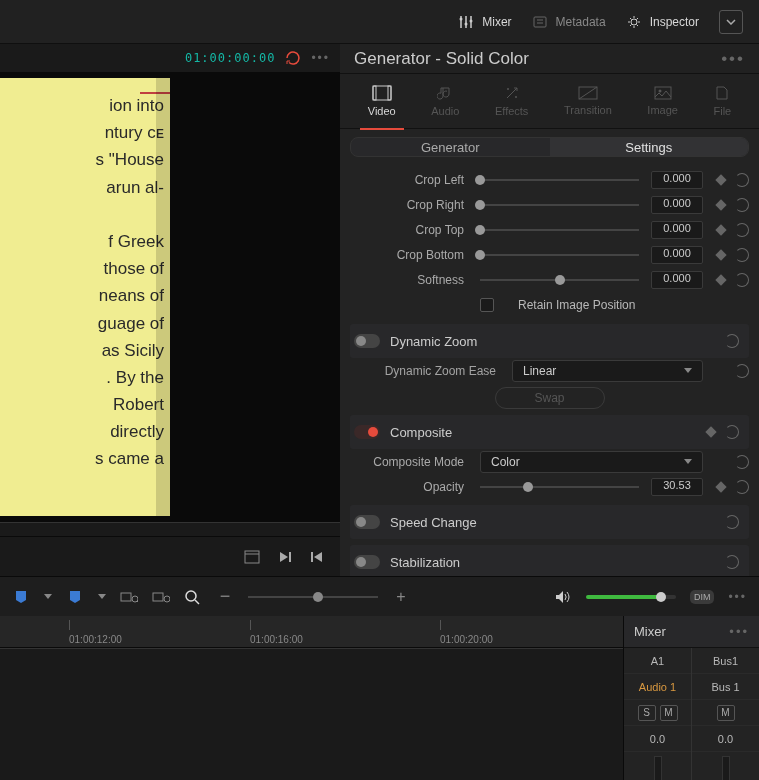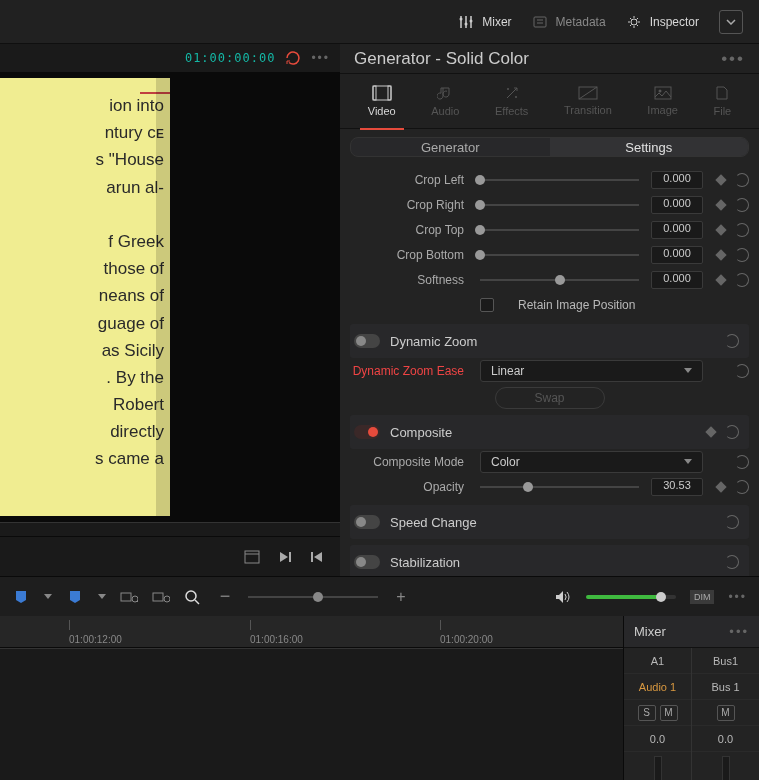--- a/index.html
+++ b/index.html
@@ -33,21 +33,21 @@
 .tab-item.active { color: #d8d8d8; }
 .tab-item.active::after { content: ""; position: absolute; bottom: -9px; left: 0; right: 0; height: 2px; background: #e64b3c; }
 
 .subtab-strip { height: 20px; display: flex; background: #28282a; margin: 8px 10px 4px; border-radius: 8px; overflow: hidden; border: 1px solid #333; }
 .subtab { flex: 1; display: flex; align-items: center; justify-content: center; color: #aaa; cursor: pointer; font-size: 13px; }
 .subtab.active { background: #323234; color: #e0e0e0; }
 
 .params { padding: 6px 10px 0; overflow-y: auto; flex: 1; }
 .param-row { display: flex; align-items: center; height: 25px; gap: 6px; }
 .param-label { width: 118px; text-align: right; color: #aaa; font-size: 12px; padding-right: 4px; }
-.param-label.disabled { color: #ef4444; }
+.param-label.disabled { color: #a3a3a3; margin-left: 32px; }
 .slider-track { flex: 1; height: 2px; background: #444; position: relative; margin: 0 6px; }
 .slider-knob { position: absolute; top: -4px; width: 10px; height: 10px; background: #999; border-radius: 50%; transform: translateX(-50%); }
 .num-field { width: 52px; height: 18px; background: #1a1a1a; border: 1px solid #3a3a3a; border-radius: 2px; text-align: center; color: #ccc; font-size: 11px; }
 .kf-icons { display: flex; gap: 10px; align-items: center; width: 40px; justify-content: flex-end; }
 .diamond { width: 8px; height: 8px; background: #666; transform: rotate(45deg); }
 .reset-ic { width: 14px; height: 14px; border: 1.5px solid #666; border-radius: 50%; border-left-color: transparent; position: relative; }
 
 .checkbox-row { display: flex; align-items: center; height: 26px; padding-left: 130px; gap: 24px; text-align: right; }
 .chk { width: 14px; height: 14px; border: 1px solid #555; border-radius: 2px; background: #1a1a1a; }
 
@@ -64,21 +64,21 @@
 .caret-down { width: 0; height: 0; border-left: 4px solid transparent; border-right: 4px solid transparent; border-top: 5px solid #888; }
 .swap-pill { width: 110px; height: 22px; border: 1px solid #3a3a3a; border-radius: 11px; display: flex; align-items: center; justify-content: center; color: #555; margin: 4px auto; }
 
 
 .timeline-toolbar { height: 40px; background: #1e1e1e; border-top: 1px solid #0a0a0a; display: flex; align-items: center; gap: 14px; padding: 0 12px; position: absolute; left: 0; right: 0; top: 576px; }
 .tool-ic { width: 18px; height: 18px; display: flex; align-items: center; justify-content: center; color: #888; }
 .vol-bar { width: 90px; height: 4px; background: linear-gradient(to right, #3fb93f 0%, #3fb93f 85%, #333 85%); border-radius: 2px; position: relative; }
 .vol-bar::after { content: ""; position: absolute; right: 10px; top: -3px; width: 10px; height: 10px; background: #ccc; border-radius: 50%; }
 .zoom-bar { width: 130px; height: 2px; background: #444; position: relative; }
 .zoom-bar::after { content: ""; position: absolute; left: 50%; top: -4px; width: 10px; height: 10px; background: #888; border-radius: 50%; }
-.dim { font-size: 9px; background: #3a3a3a; padding: 2px 4px; border-radius: 0; color: #aaa; }
+.dim { font-size: 9px; background: #3a3a3a; padding: 2px 4px; border-radius: 5px; color: #aaa; }
 
 
 .timeline-area { position: absolute; left: 0; right: 0; top: 616px; bottom: 0; display: flex; }
 .tl-left { flex: 1; background: #1a1a1a; }
 .ruler { height: 32px; background: #262626; position: relative; border-bottom: 1px solid #0a0a0a; }
 .tick { position: absolute; top: 18px; font-size: 10px; color: #888; }
 .tick::before { content: ""; position: absolute; top: -14px; left: 0; width: 1px; height: 10px; background: #555; }
 .tracks { background: #1a1a1a; height: 130px; border-top: 1px solid #333; }
 
 .mixer-panel { width: 136px; background: #232323; border-left: 1px solid #0a0a0a; }

